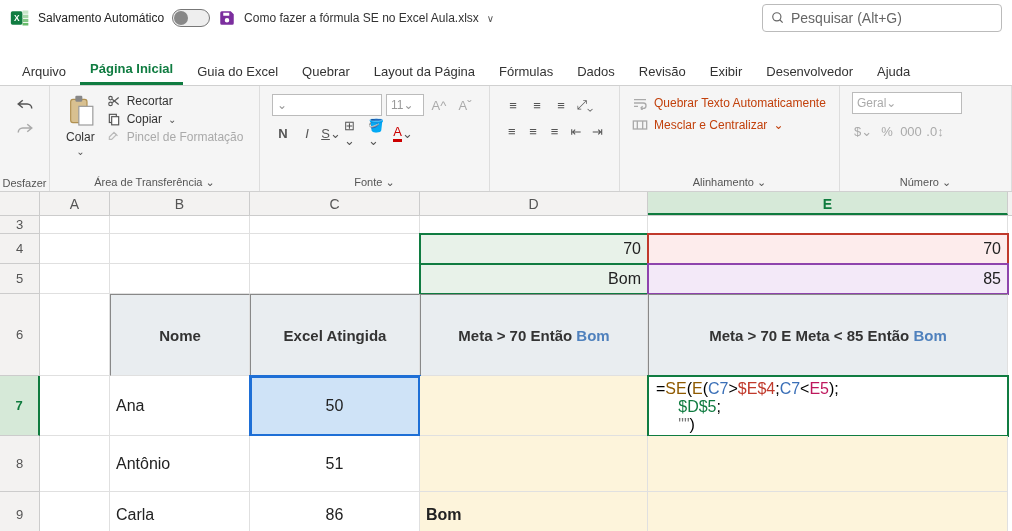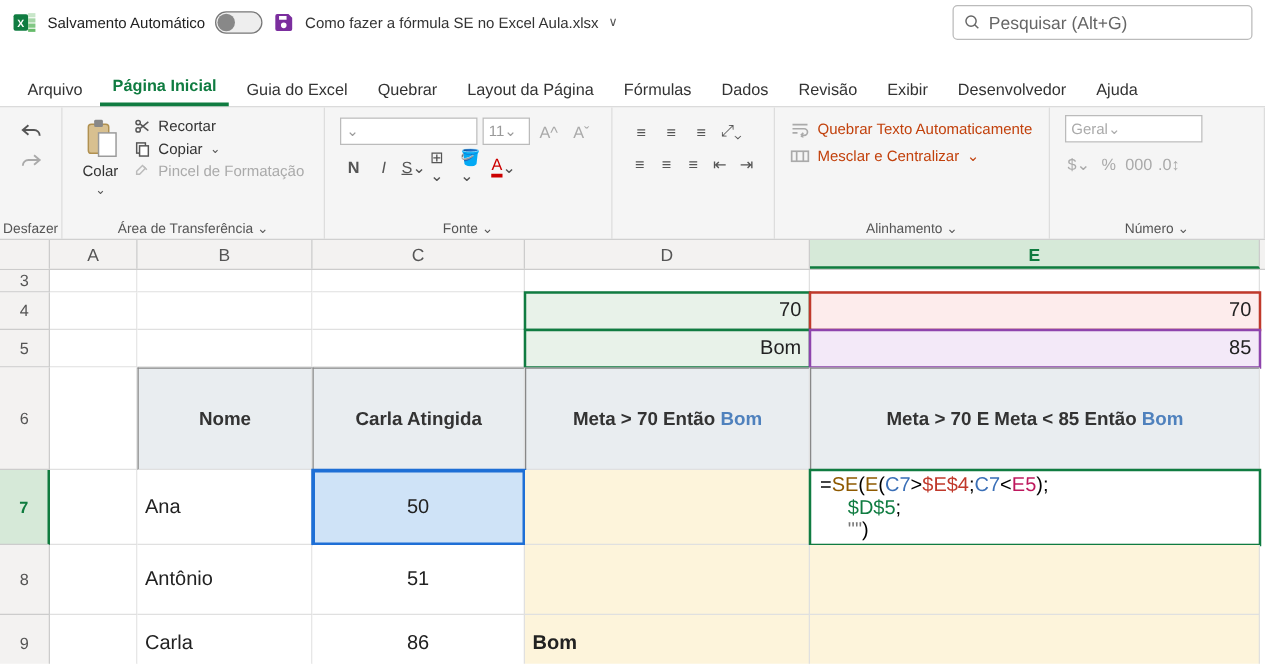--- a/index.html
+++ b/index.html
@@ -266,21 +266,21 @@
         <div class="cell cA h5"></div>
         <div class="cell cB h5"></div>
         <div class="cell cC h5"></div>
       <div class="cell cD h5 right d5-box">Bom</div>
       <div class="cell cE h5 right e5-box">85</div>
       <span class="cursor-plus">✛</span>
     </div>
     <div class="row h6">
         <div class="cell cA h6"></div>
       <div class="cell cB h6 hdr-cell">Nome</div>
-      <div class="cell cC h6 hdr-cell">Carla Atingida</div>
+      <div class="cell cC h6 hdr-cell">Excel Atingida</div>
       <div class="cell cD h6 hdr-cell">
           <span><span>Meta &gt; 70 Então </span><span class="blue-word">Bom</span></span>
         </div>
       <div class="cell cE h6 hdr-cell">
           <span><span>Meta &gt; 70 E Meta &lt; 85 Então </span><span class="blue-word">Bom</span></span>
         </div>
     </div>
     <div class="row h7">
         <div class="cell cA h7"></div>
       <div class="cell cB h7">Ana</div>

